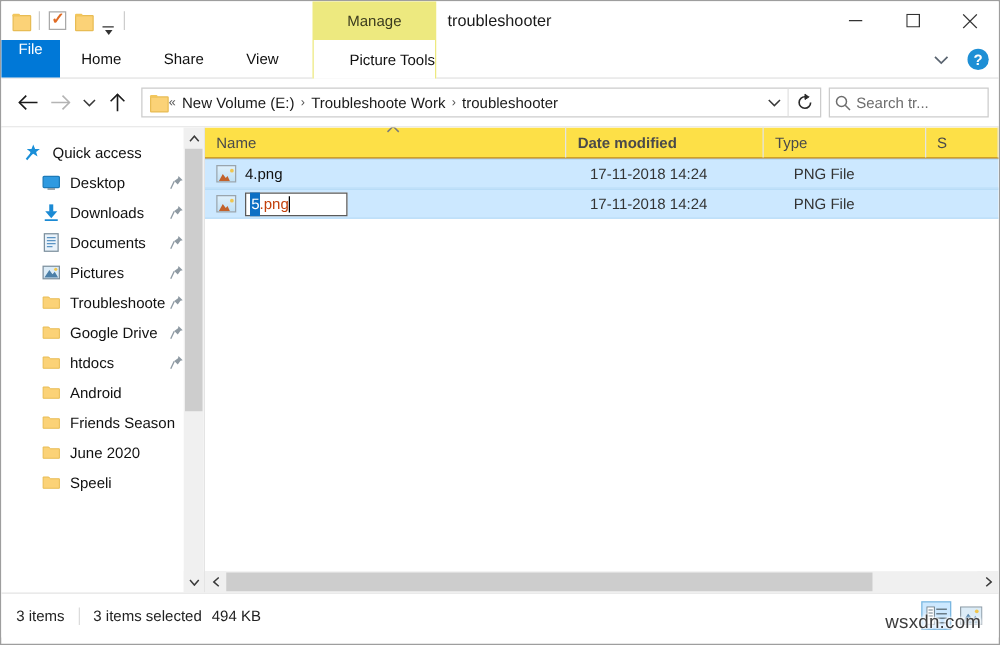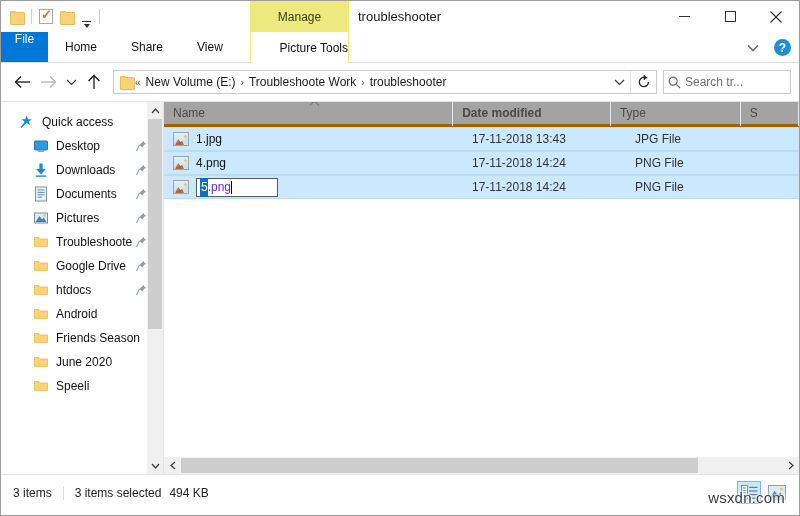--- a/index.html
+++ b/index.html
@@ -304,23 +304,23 @@
     position: relative;
     flex: 1;
     background: #fff;
     border-left: 1px solid #e4e4e4;
     overflow: hidden;
   }
   .colhead {
     position: relative;
     height: 25px;
     display: flex;
-    border-bottom: 3px solid #a16207;
-    background: #a3a3a3;
-    align-items: center;
+    border-bottom: 1px solid #a16207;
+    background: #fde047;
+    align-items: flex-end;
   }
   .ch {
     height: 25px;
     display: flex; align-items: center;
     padding-left: 9px;
     font-size: 12px;
     color: #4a4a4a;
     border-right: 1px solid #e4e4e4;
     position: relative;
   }
@@ -391,21 +391,21 @@
     align-items: center;
     padding: 0 3px;
     font-size: 12px;
     line-height: 17px;
   }
   .rn-sel {
     background: #0c6fc4;
     color: #fff;
     padding: 1px 0px 1px 1px;
   }
-  .rn-rest { color: #6d28d9; }
+  .rn-rest { color: #c2410c; }
   .rn-caret {
     width: 1px; height: 13px;
     background: #000;
     margin-left: 0px;
   }
 
   
   .hscroll {
     position: absolute;
     left: 0; right: 0; bottom: 0;
@@ -800,28 +800,20 @@
         <div class="ch type">
           <span>Type</span>
         </div>
         <div class="ch size">
           <span>S</span>
         </div>
       </div>
 
       <div class="rows">
 
-        <div class="row sel">
-          <div class="cell-name">
-            <span class="img-ico"></span>
-            <span>1.jpg</span>
-          </div>
-          <div class="cell-date">17-11-2018 13:43</div>
-          <div class="cell-type">JPG File</div>
-        </div>
 
         <div class="row sel">
           <div class="cell-name">
             <span class="img-ico"></span>
             <span>4.png</span>
           </div>
           <div class="cell-date">17-11-2018 14:24</div>
           <div class="cell-type">PNG File</div>
         </div>
 

